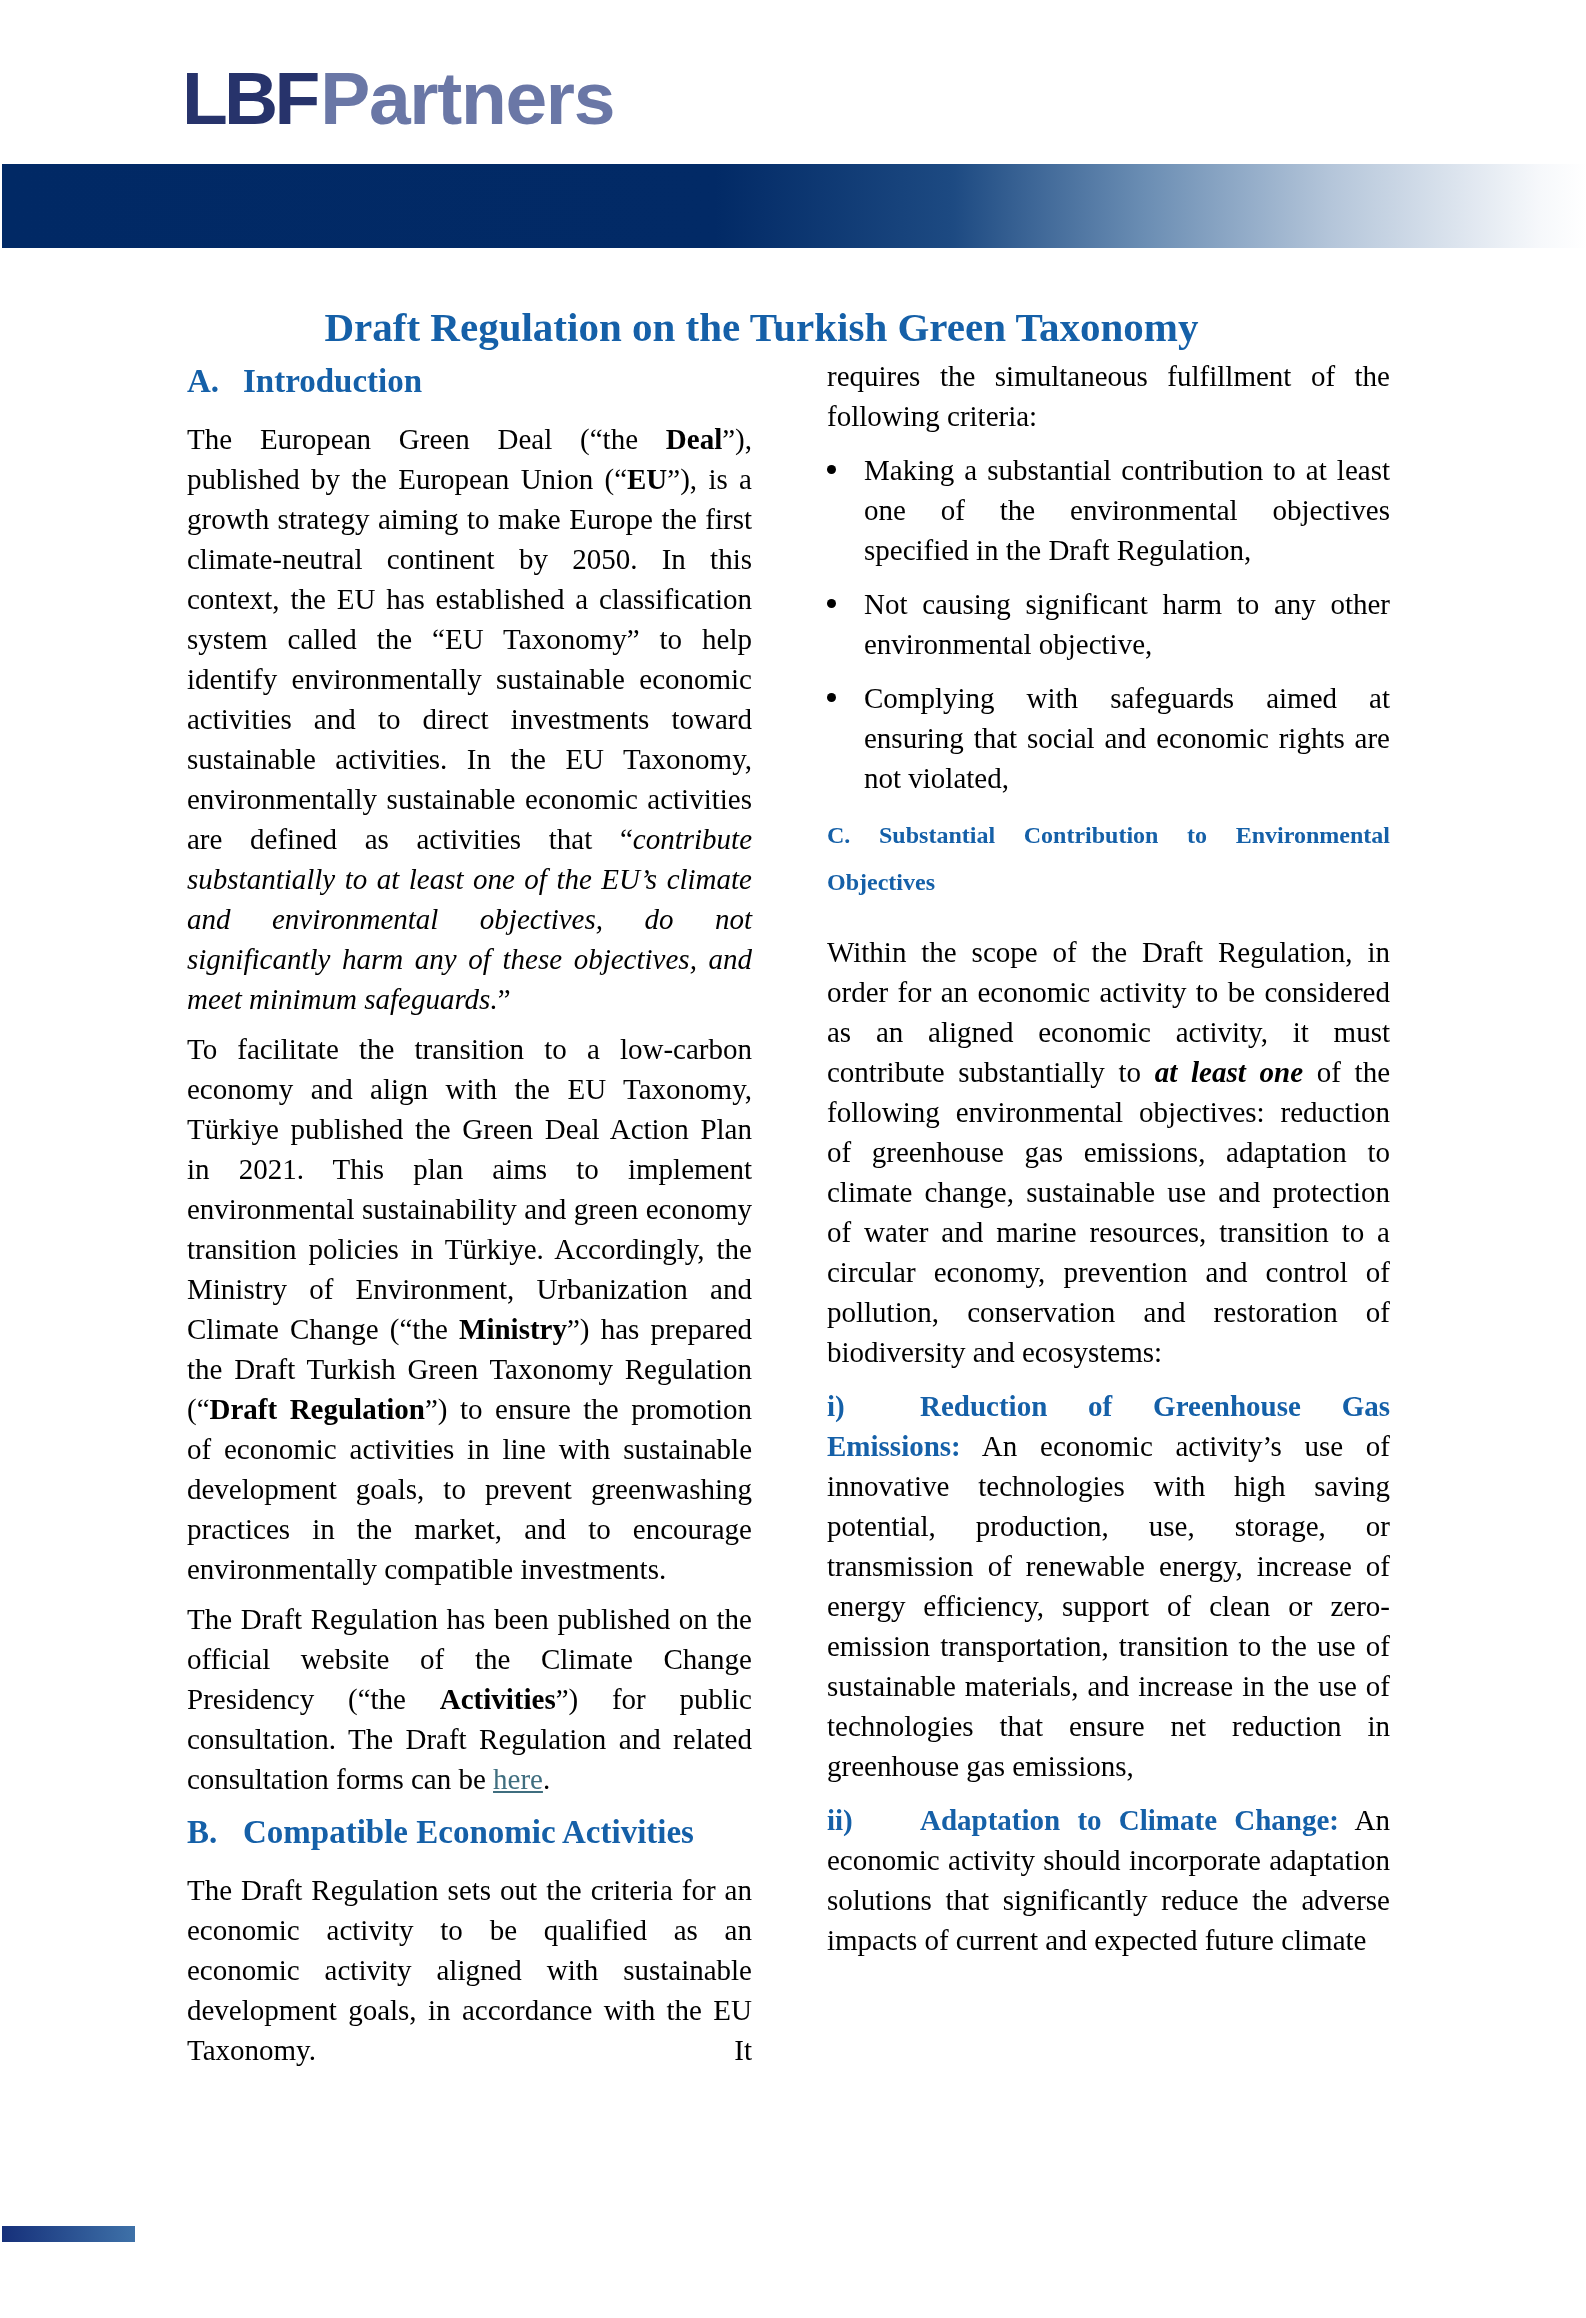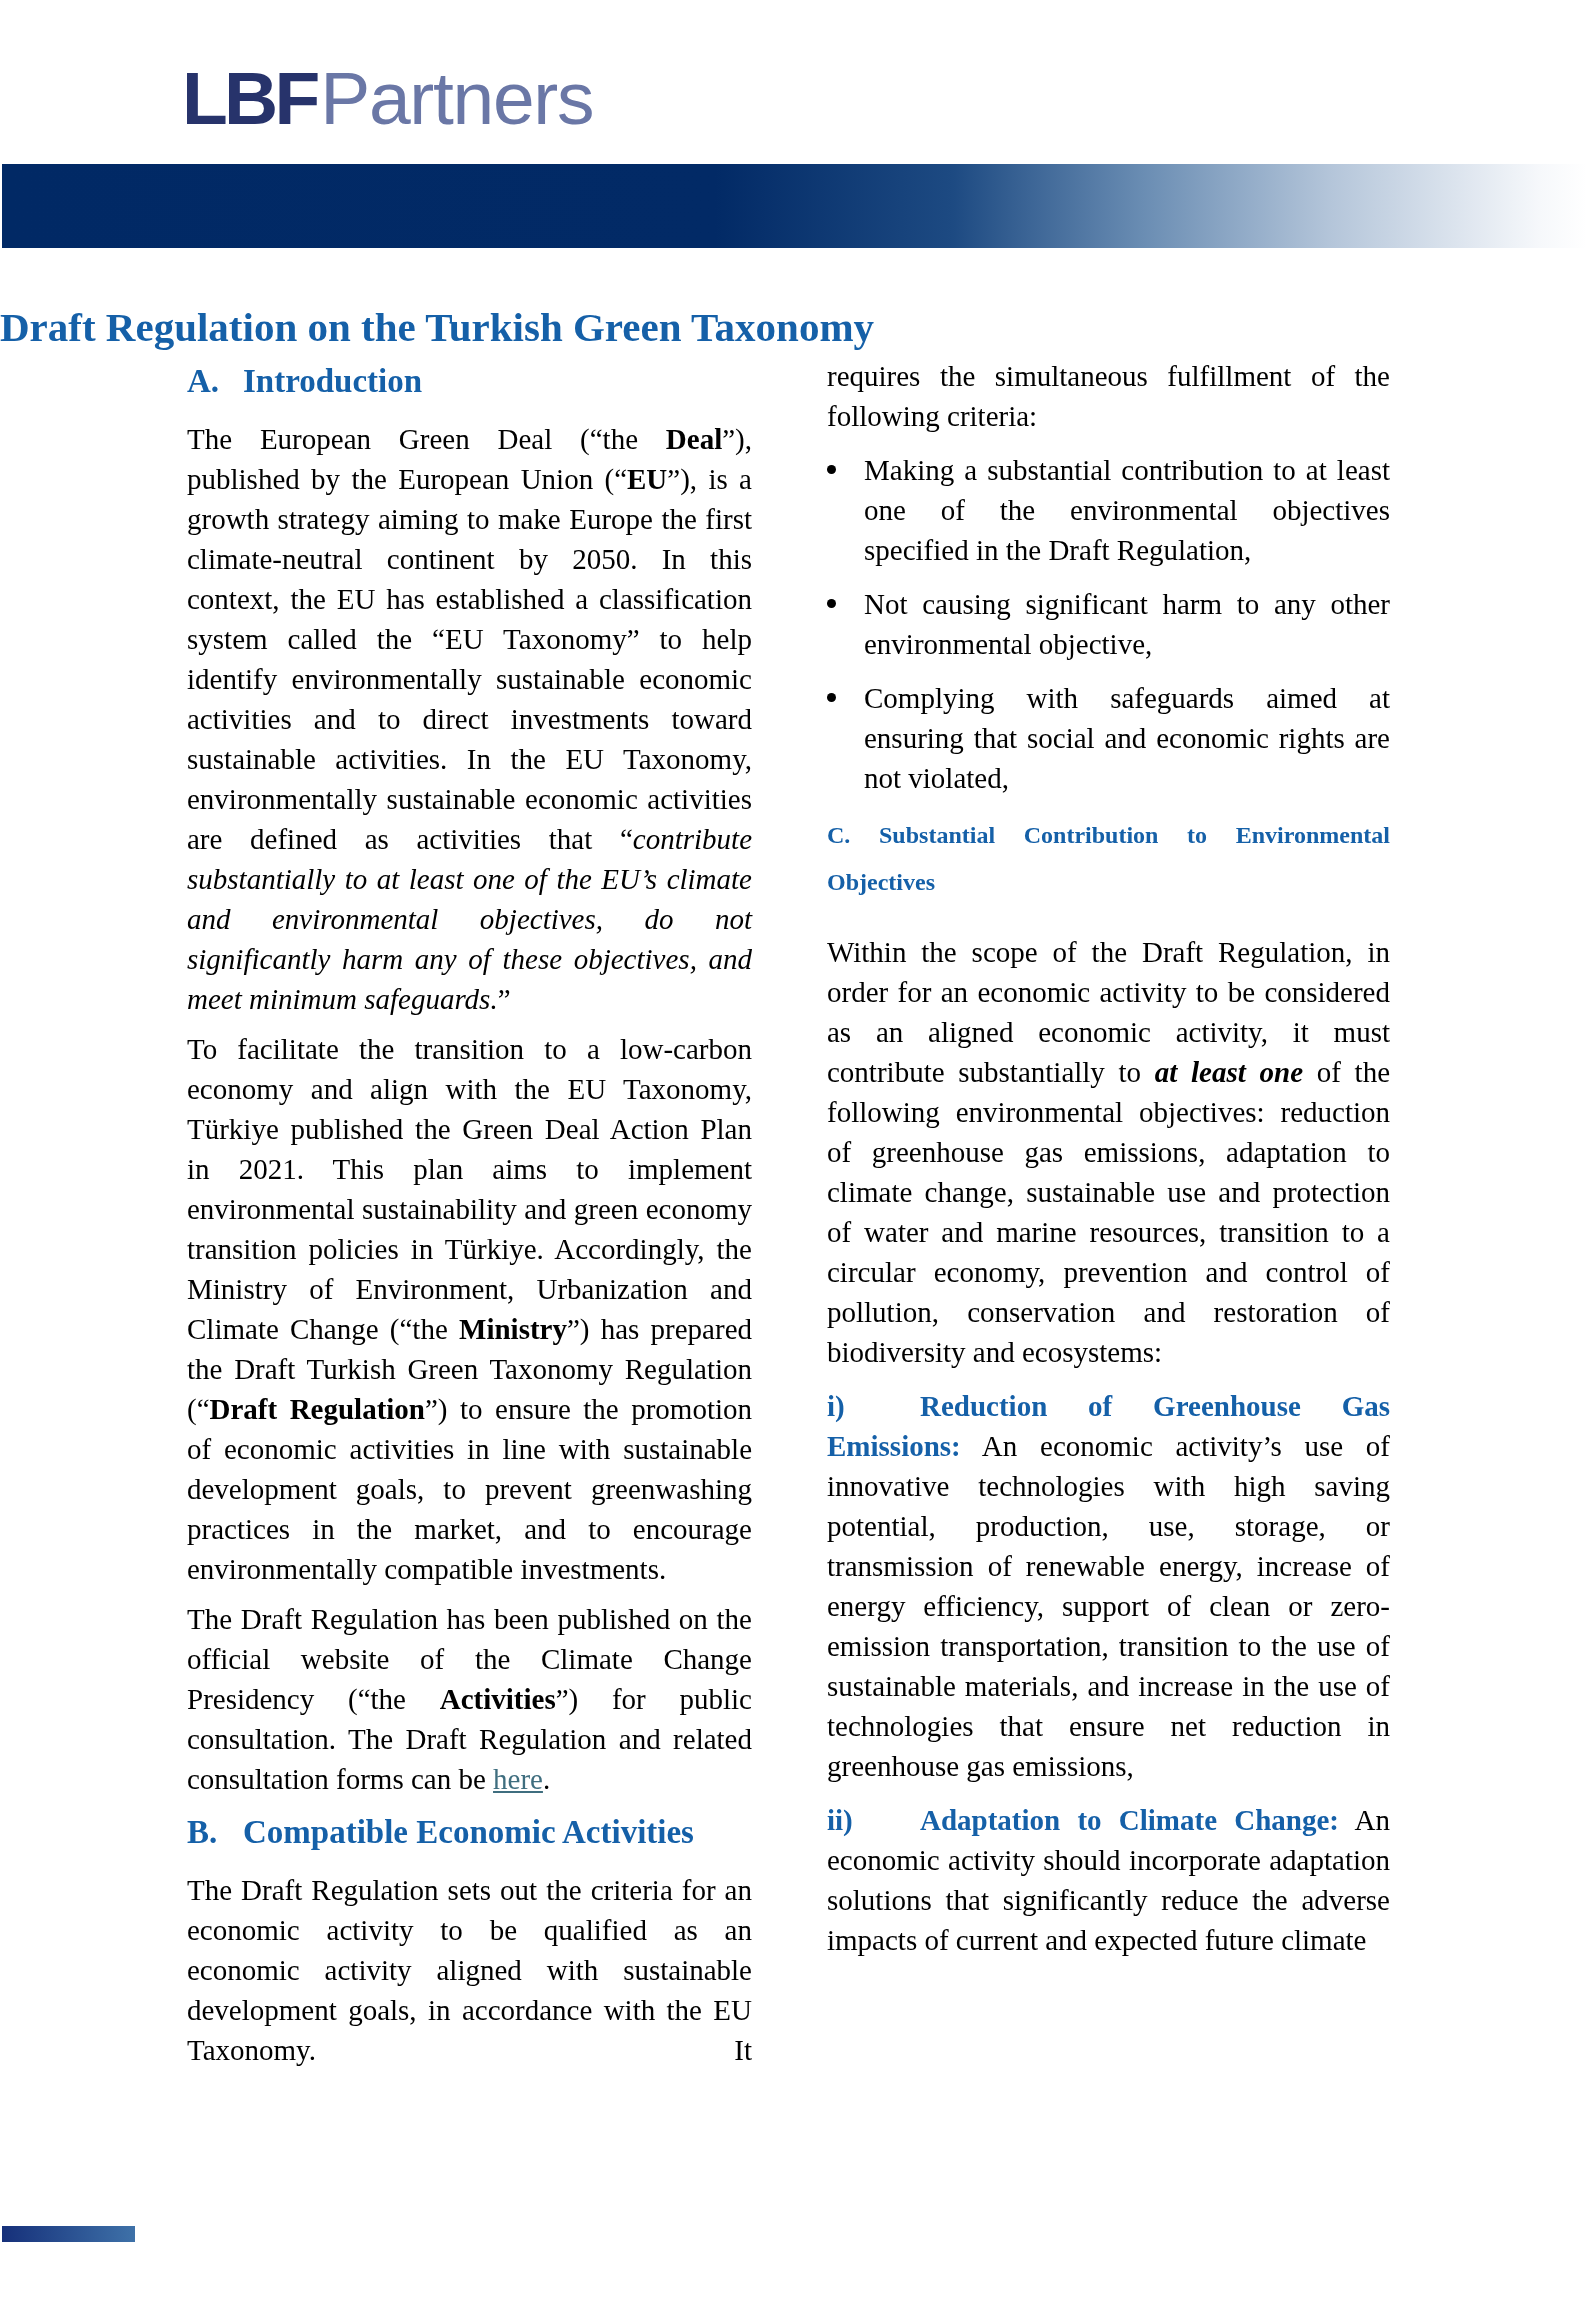--- a/index.html
+++ b/index.html
@@ -2,26 +2,26 @@
 <html style="font-size:10.2px"><head>
   <meta charset="utf-8">
   <style>
     html, body { margin: 0; padding: 0; background: #ffffff; }
     body { width: 1587px; height: 2319px; position: relative; overflow: hidden;
       font-family: "Liberation Serif", "DejaVu Serif", serif; color: #000; }
 
     .logo { position: absolute; left: 182px; top: 61px; font-family: "Liberation Sans", "DejaVu Sans", sans-serif;
       font-size: 75px; line-height: 1; letter-spacing: -1.3px; white-space: nowrap; }
     .logo .lbf { color: #27336b; font-weight: 700; letter-spacing: -3.8px; }
-    .logo .partners { color: #6a77a6; font-weight: 400; margin-left: 3.8px; }
+    .logo .partners { color: #6a77a6; font-weight: 700; margin-left: 3.8px; }
 
     .header-band { position: absolute; left: 1.9px; top: 164px; width: 1585px; height: 84px;
       background: linear-gradient(to right, #012965 0%, #022a66 45%, #1d4a82 60%, #6a8db3 72%, #b5c6da 84%, #f6f8fb 97%, #ffffff 100%); }
 
-    .doc-title { position: absolute; left: 0; width: 1523px; top: 276px; text-align: left;
+    .doc-title { position: absolute; left: 0; width: 1523px; top: 276px; text-align: center;
       color: #1560a8; font-weight: 700; font-size: 41px; line-height: 1.2; }
 
     .col { position: absolute; top: 358px; width: 565px; font-size: 29px; line-height: 40px; }
     .col-left { left: 187px; }
     .col-right { left: 827px; width: 563px; }
 
     .h-sec { color: #1560a8; font-weight: 700; font-size: 33px; line-height: 47px; margin: 0; }
     .h-sec .ltr { display: inline-block; width: 56px; }
     p { margin: 0; text-align: justify; }
     .gap-s { margin-top: 14px; }

